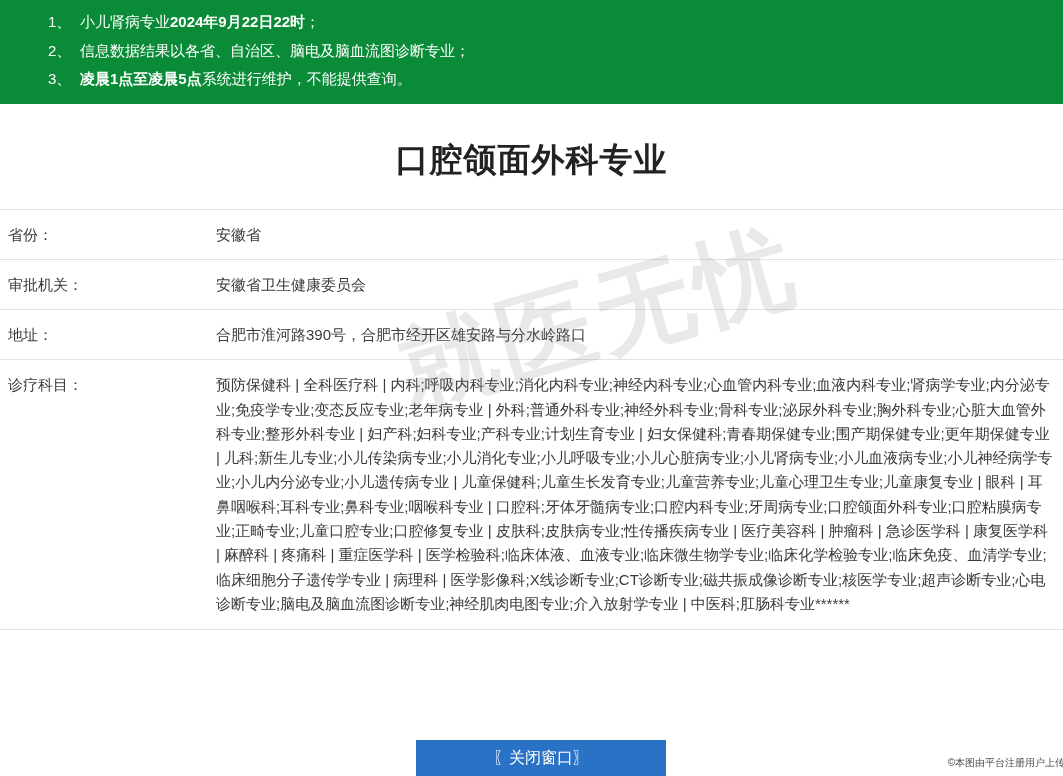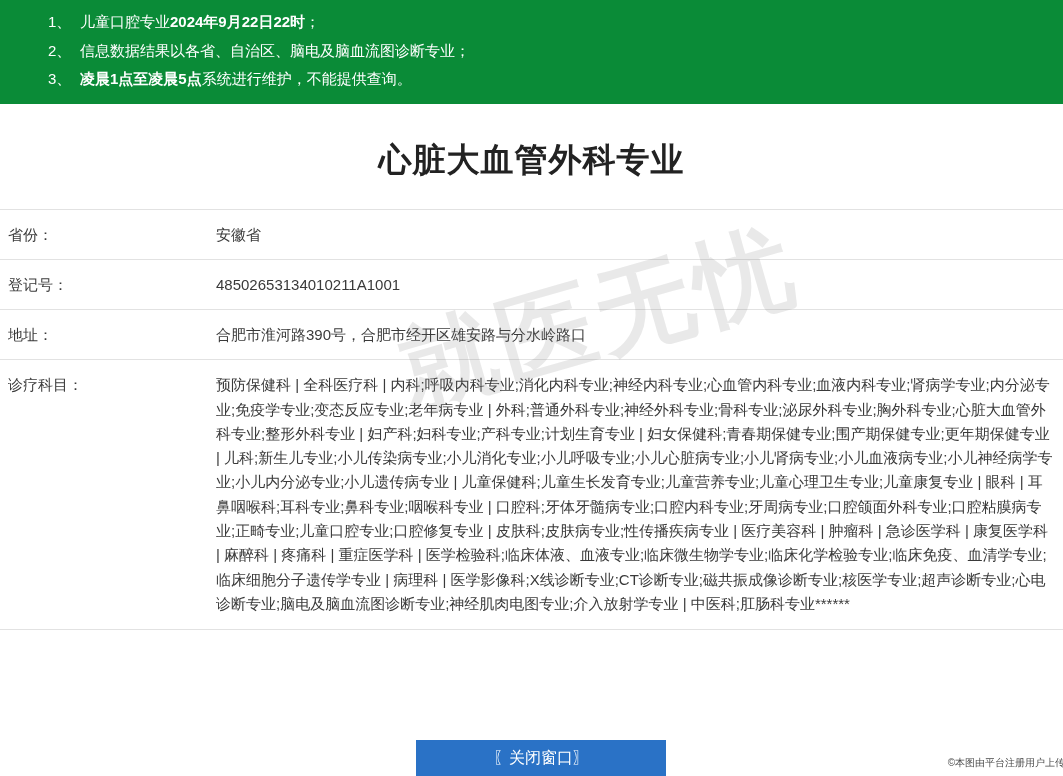--- a/index.html
+++ b/index.html
@@ -134,47 +134,47 @@
     color: #4a4a4a;
     white-space: nowrap;
   }
 </style>
 </head>
 <body>
 
 <div class="notice-bar">
   <div class="notice-line">
     <span class="notice-num">1、</span>
-    <span class="notice-text"><span>儿童口腔专业</span><b>2024年9月22日22时</b><span>；</span></span>
+    <span class="notice-text"><span>小儿肾病专业</span><b>2024年9月22日22时</b><span>；</span></span>
   </div>
   <div class="notice-line">
     <span class="notice-num">2、</span>
     <span class="notice-text"><span>信息数据结果以各省、自治区、脑电及脑血流图诊断专业；</span><b></b><span></span></span>
   </div>
   <div class="notice-line">
     <span class="notice-num">3、</span>
     <span class="notice-text"><span></span><b>凌晨1点至凌晨5点</b><span>系统进行维护，不能提供查询。</span></span>
   </div>
 </div>
 
 <div class="title-wrap">
-  <div class="hospital-title">心脏大血管外科专业</div>
+  <div class="hospital-title">口腔颌面外科专业</div>
 </div>
 
 <div class="watermark">就医无忧</div>
 
 <table class="info-table">
   <tbody>
     <tr>
       <td class="cell-label">省份：</td>
       <td class="cell-value">安徽省</td>
     </tr>
     <tr>
-      <td class="cell-label">登记号：</td>
-      <td class="cell-value">48502653134010211A1001</td>
+      <td class="cell-label">审批机关：</td>
+      <td class="cell-value">安徽省卫生健康委员会</td>
     </tr>
     <tr>
       <td class="cell-label">地址：</td>
       <td class="cell-value">合肥市淮河路390号，合肥市经开区雄安路与分水岭路口</td>
     </tr>
     <tr class="row-scope">
       <td class="cell-label">诊疗科目：</td>
       <td class="cell-value">预防保健科 | 全科医疗科 | 内科;呼吸内科专业;消化内科专业;神经内科专业;心血管内科专业;血液内科专业;肾病学专业;内分泌专业;免疫学专业;变态反应专业;老年病专业 | 外科;普通外科专业;神经外科专业;骨科专业;泌尿外科专业;胸外科专业;心脏大血管外科专业;整形外科专业 | 妇产科;妇科专业;产科专业;计划生育专业 | 妇女保健科;青春期保健专业;围产期保健专业;更年期保健专业 | 儿科;新生儿专业;小儿传染病专业;小儿消化专业;小儿呼吸专业;小儿心脏病专业;小儿肾病专业;小儿血液病专业;小儿神经病学专业;小儿内分泌专业;小儿遗传病专业 | 儿童保健科;儿童生长发育专业;儿童营养专业;儿童心理卫生专业;儿童康复专业 | 眼科 | 耳鼻咽喉科;耳科专业;鼻科专业;咽喉科专业 | 口腔科;牙体牙髓病专业;口腔内科专业;牙周病专业;口腔颌面外科专业;口腔粘膜病专业;正畸专业;儿童口腔专业;口腔修复专业 | 皮肤科;皮肤病专业;性传播疾病专业 | 医疗美容科 | 肿瘤科 | 急诊医学科 | 康复医学科 | 麻醉科 | 疼痛科 | 重症医学科 | 医学检验科;临床体液、血液专业;临床微生物学专业;临床化学检验专业;临床免疫、血清学专业;临床细胞分子遗传学专业 | 病理科 | 医学影像科;X线诊断专业;CT诊断专业;磁共振成像诊断专业;核医学专业;超声诊断专业;心电诊断专业;脑电及脑血流图诊断专业;神经肌肉电图专业;介入放射学专业 | 中医科;肛肠科专业******</td>
     </tr>
   </tbody>

